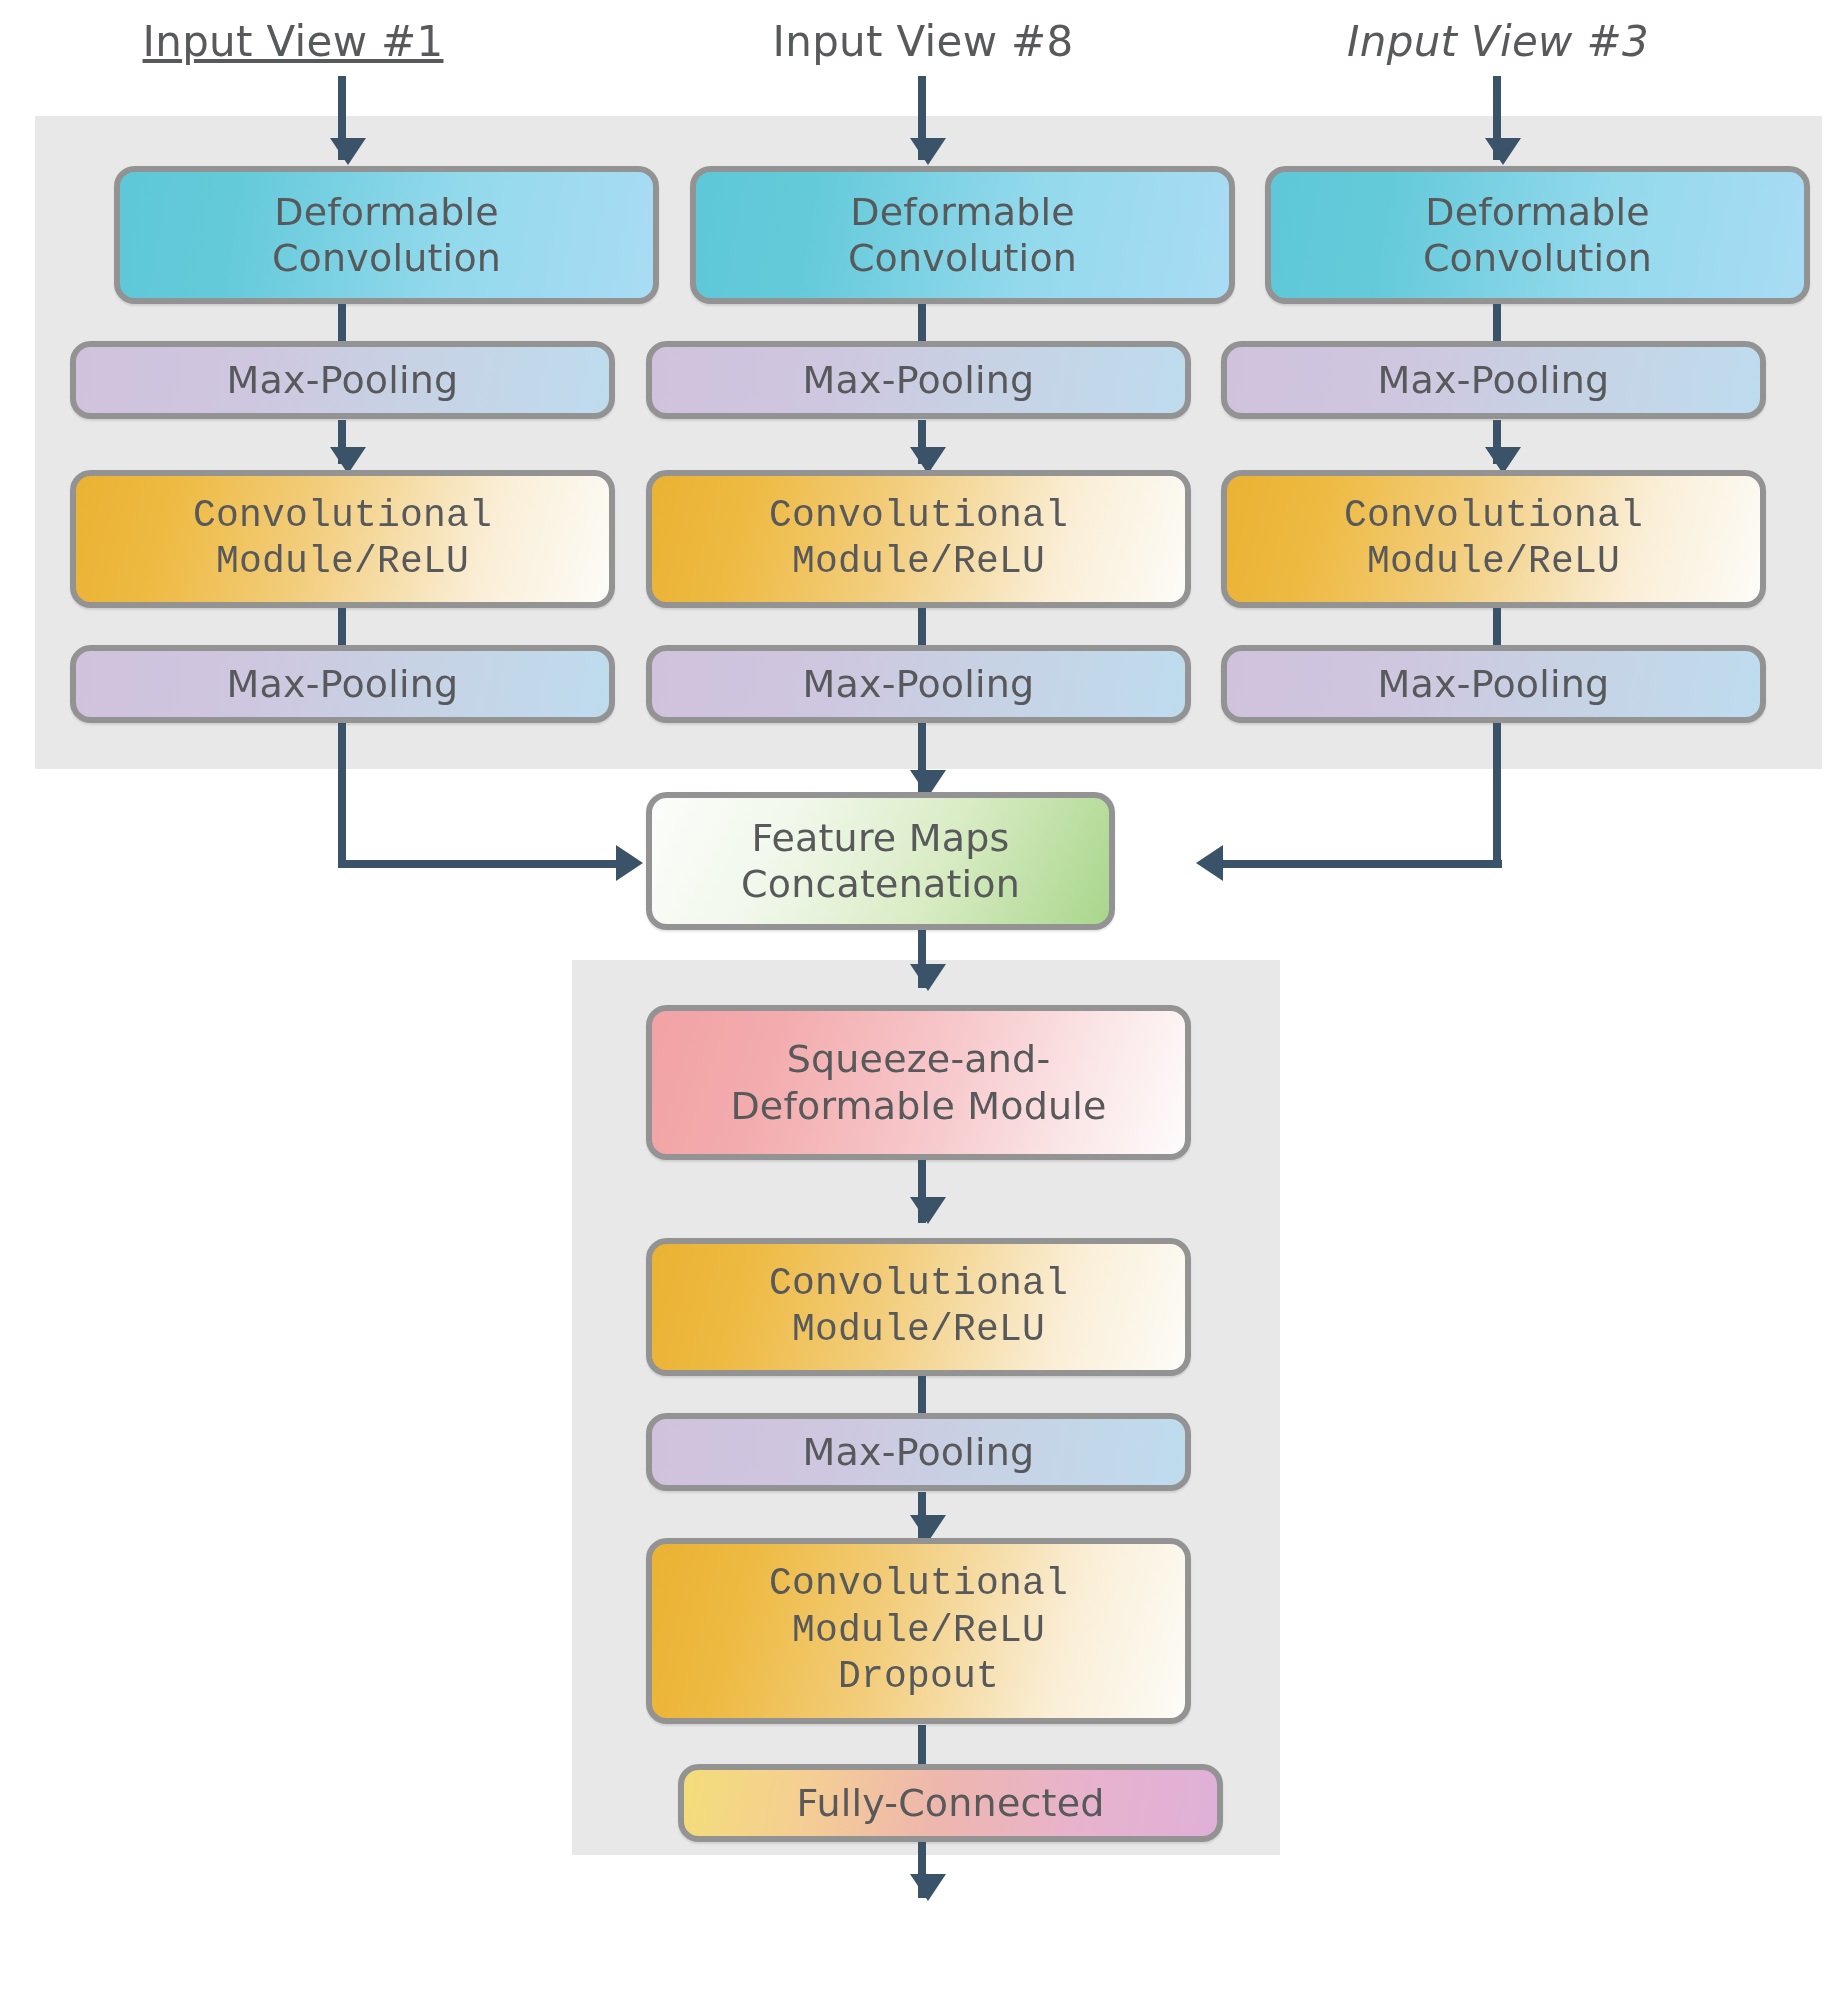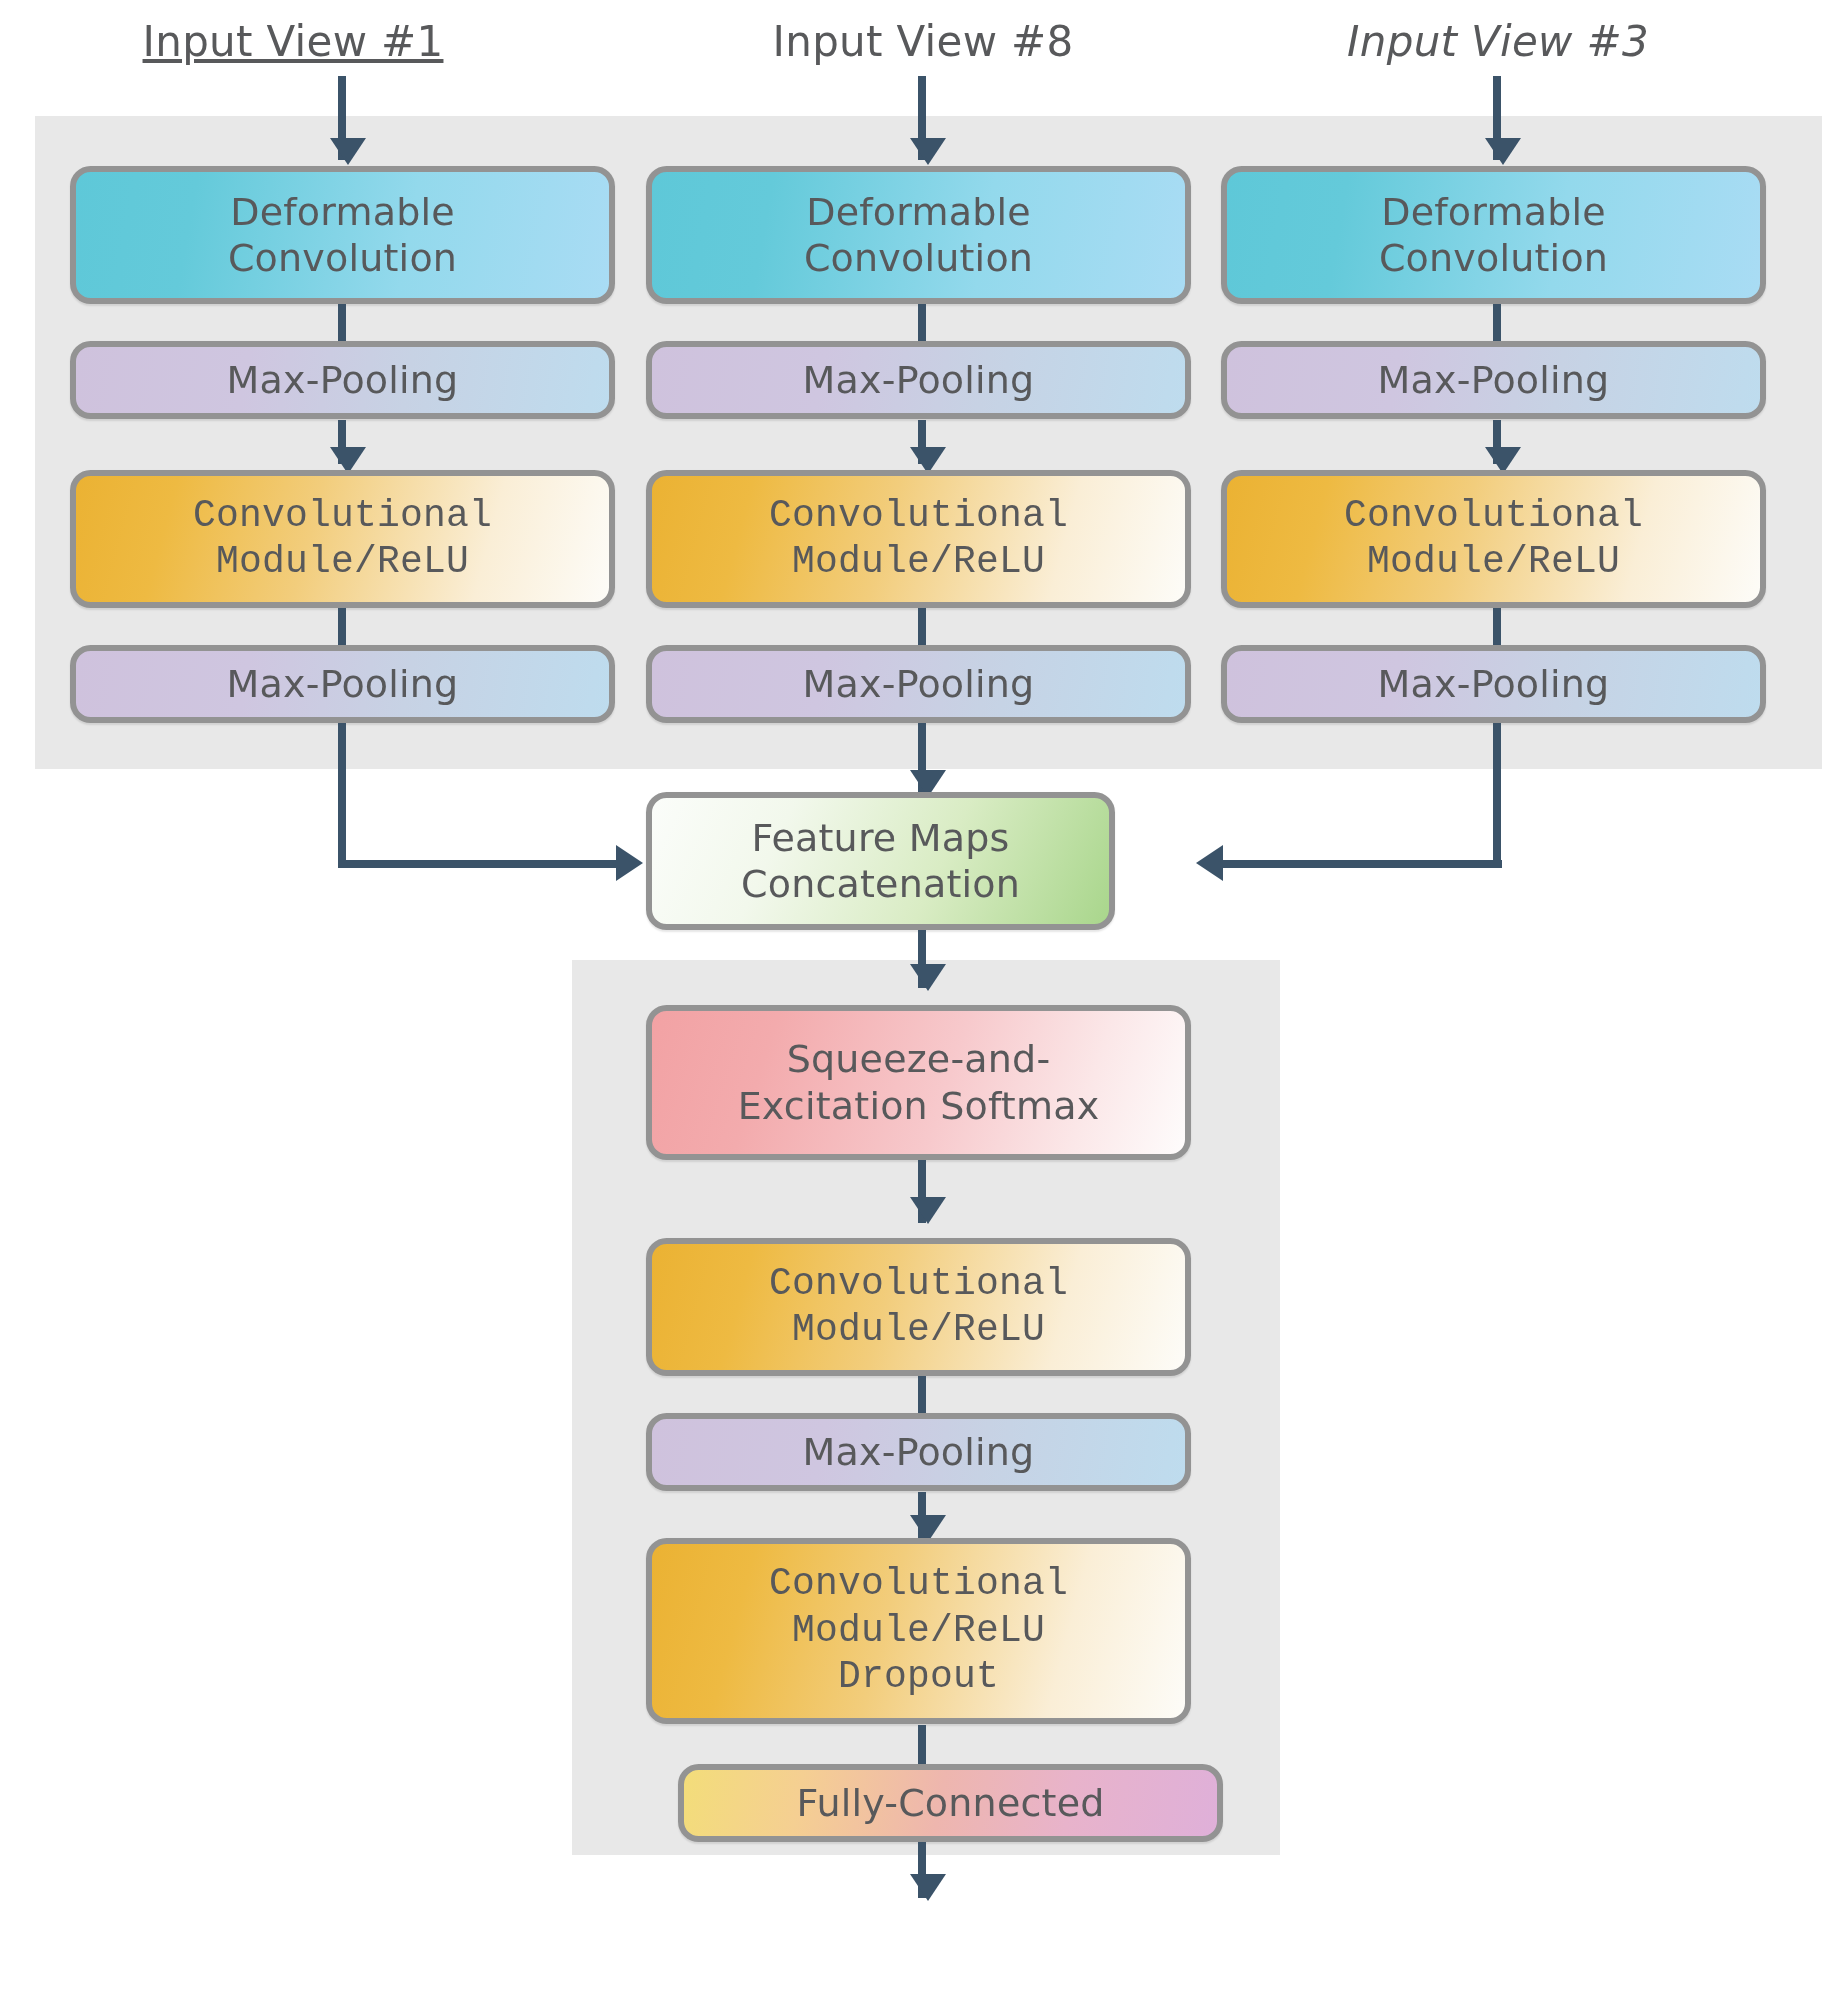--- a/index.html
+++ b/index.html
@@ -46,20 +46,21 @@
     white-space: pre-line;
     font-size: 38px;
     box-shadow: 0 1.9px 1.9px rgba(0,0,0,0.10);
   }
   .node.tall  { font-size: 38px; }
   .node.short { font-size: 38px; }
 
   
   .fill-deform {
     background: linear-gradient(100deg, #5ec8d8 0%, #64cada 22%, #93d9ec 62%, #a9dcf4 100%);
+    margin-left: 44px;
   }
   .fill-maxpool {
     background: linear-gradient(100deg, #cfc2dd 0%, #cfc6e0 32%, #c7d2e4 62%, #bedcee 100%);
   }
   .fill-conv {
     background: linear-gradient(105deg, #ebb233 0%, #eeba42 18%, #f2cd7c 44%, #faeed6 76%, #fdfcf8 100%);
     font-family: Liberation Mono, monospace;
   }
   .fill-concat {
     background: linear-gradient(115deg, #fbfdfa 0%, #f2f8ec 28%, #d9ecc4 62%, #a9d68c 100%);
@@ -197,21 +198,21 @@
   <div class="conn conn-h" style="left:1223px; top:860px; width:279px;"></div>
   <div class="arrowhead arrow-left" style="left:1196px; top:845px;"></div>
 
   <div class="node tall fill-concat" style="left:646px; top:792px; width:469px; height:138px;">Feature Maps
 Concatenation</div>
 
   <div class="conn conn-v" style="left:918px; top:930px; height:58px;"></div>
   <div class="arrowhead arrow-down" style="left:910px; top:964px;"></div>
 
   <div class="node tall fill-se" style="left:646px; top:1005px; width:545px; height:155px;">Squeeze-and-
-Excitation Softmax</div>
+Deformable Module</div>
 
   <div class="conn conn-v" style="left:918px; top:1160px; height:63px;"></div>
   <div class="arrowhead arrow-down" style="left:910px; top:1197px;"></div>
 
   <div class="node tall fill-conv" style="left:646px; top:1238px; width:545px; height:138px;">Convolutional
 Module/ReLU</div>
 
   <div class="conn conn-v" style="left:918px; top:1376px; height:37px;"></div>
 
   <div class="node short fill-maxpool" style="left:646px; top:1413px; width:545px; height:78px;">Max-Pooling</div>

